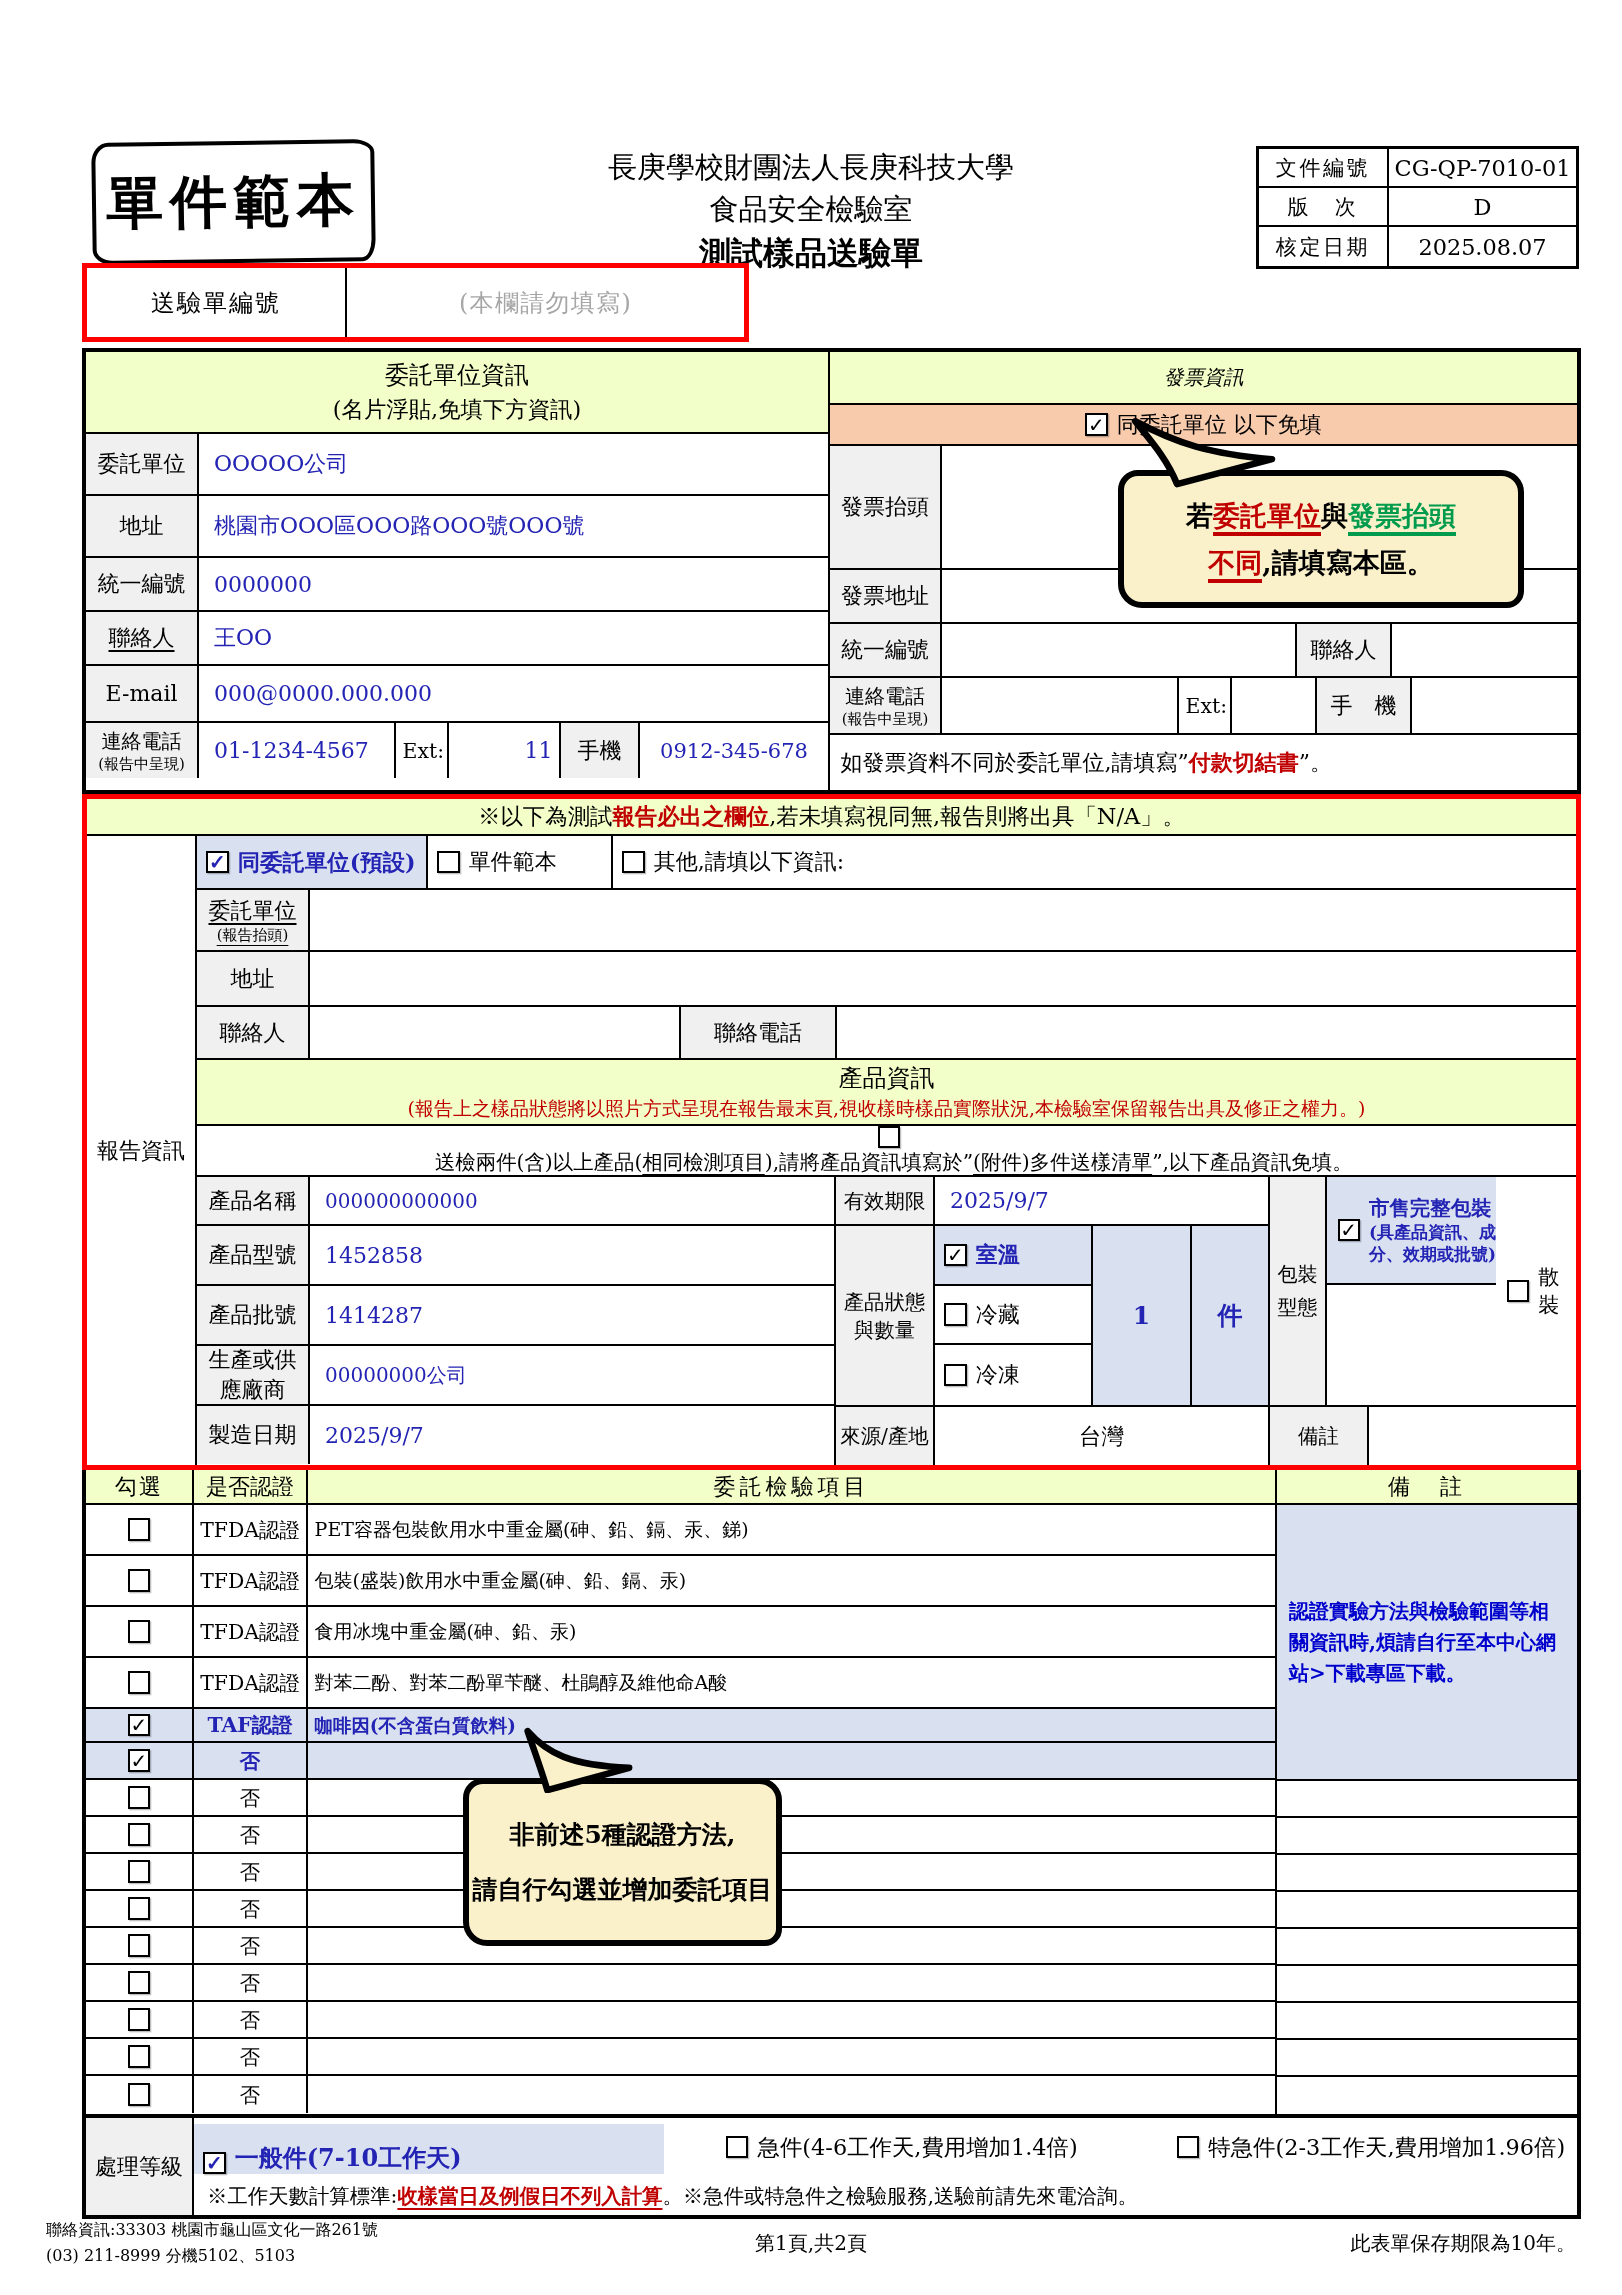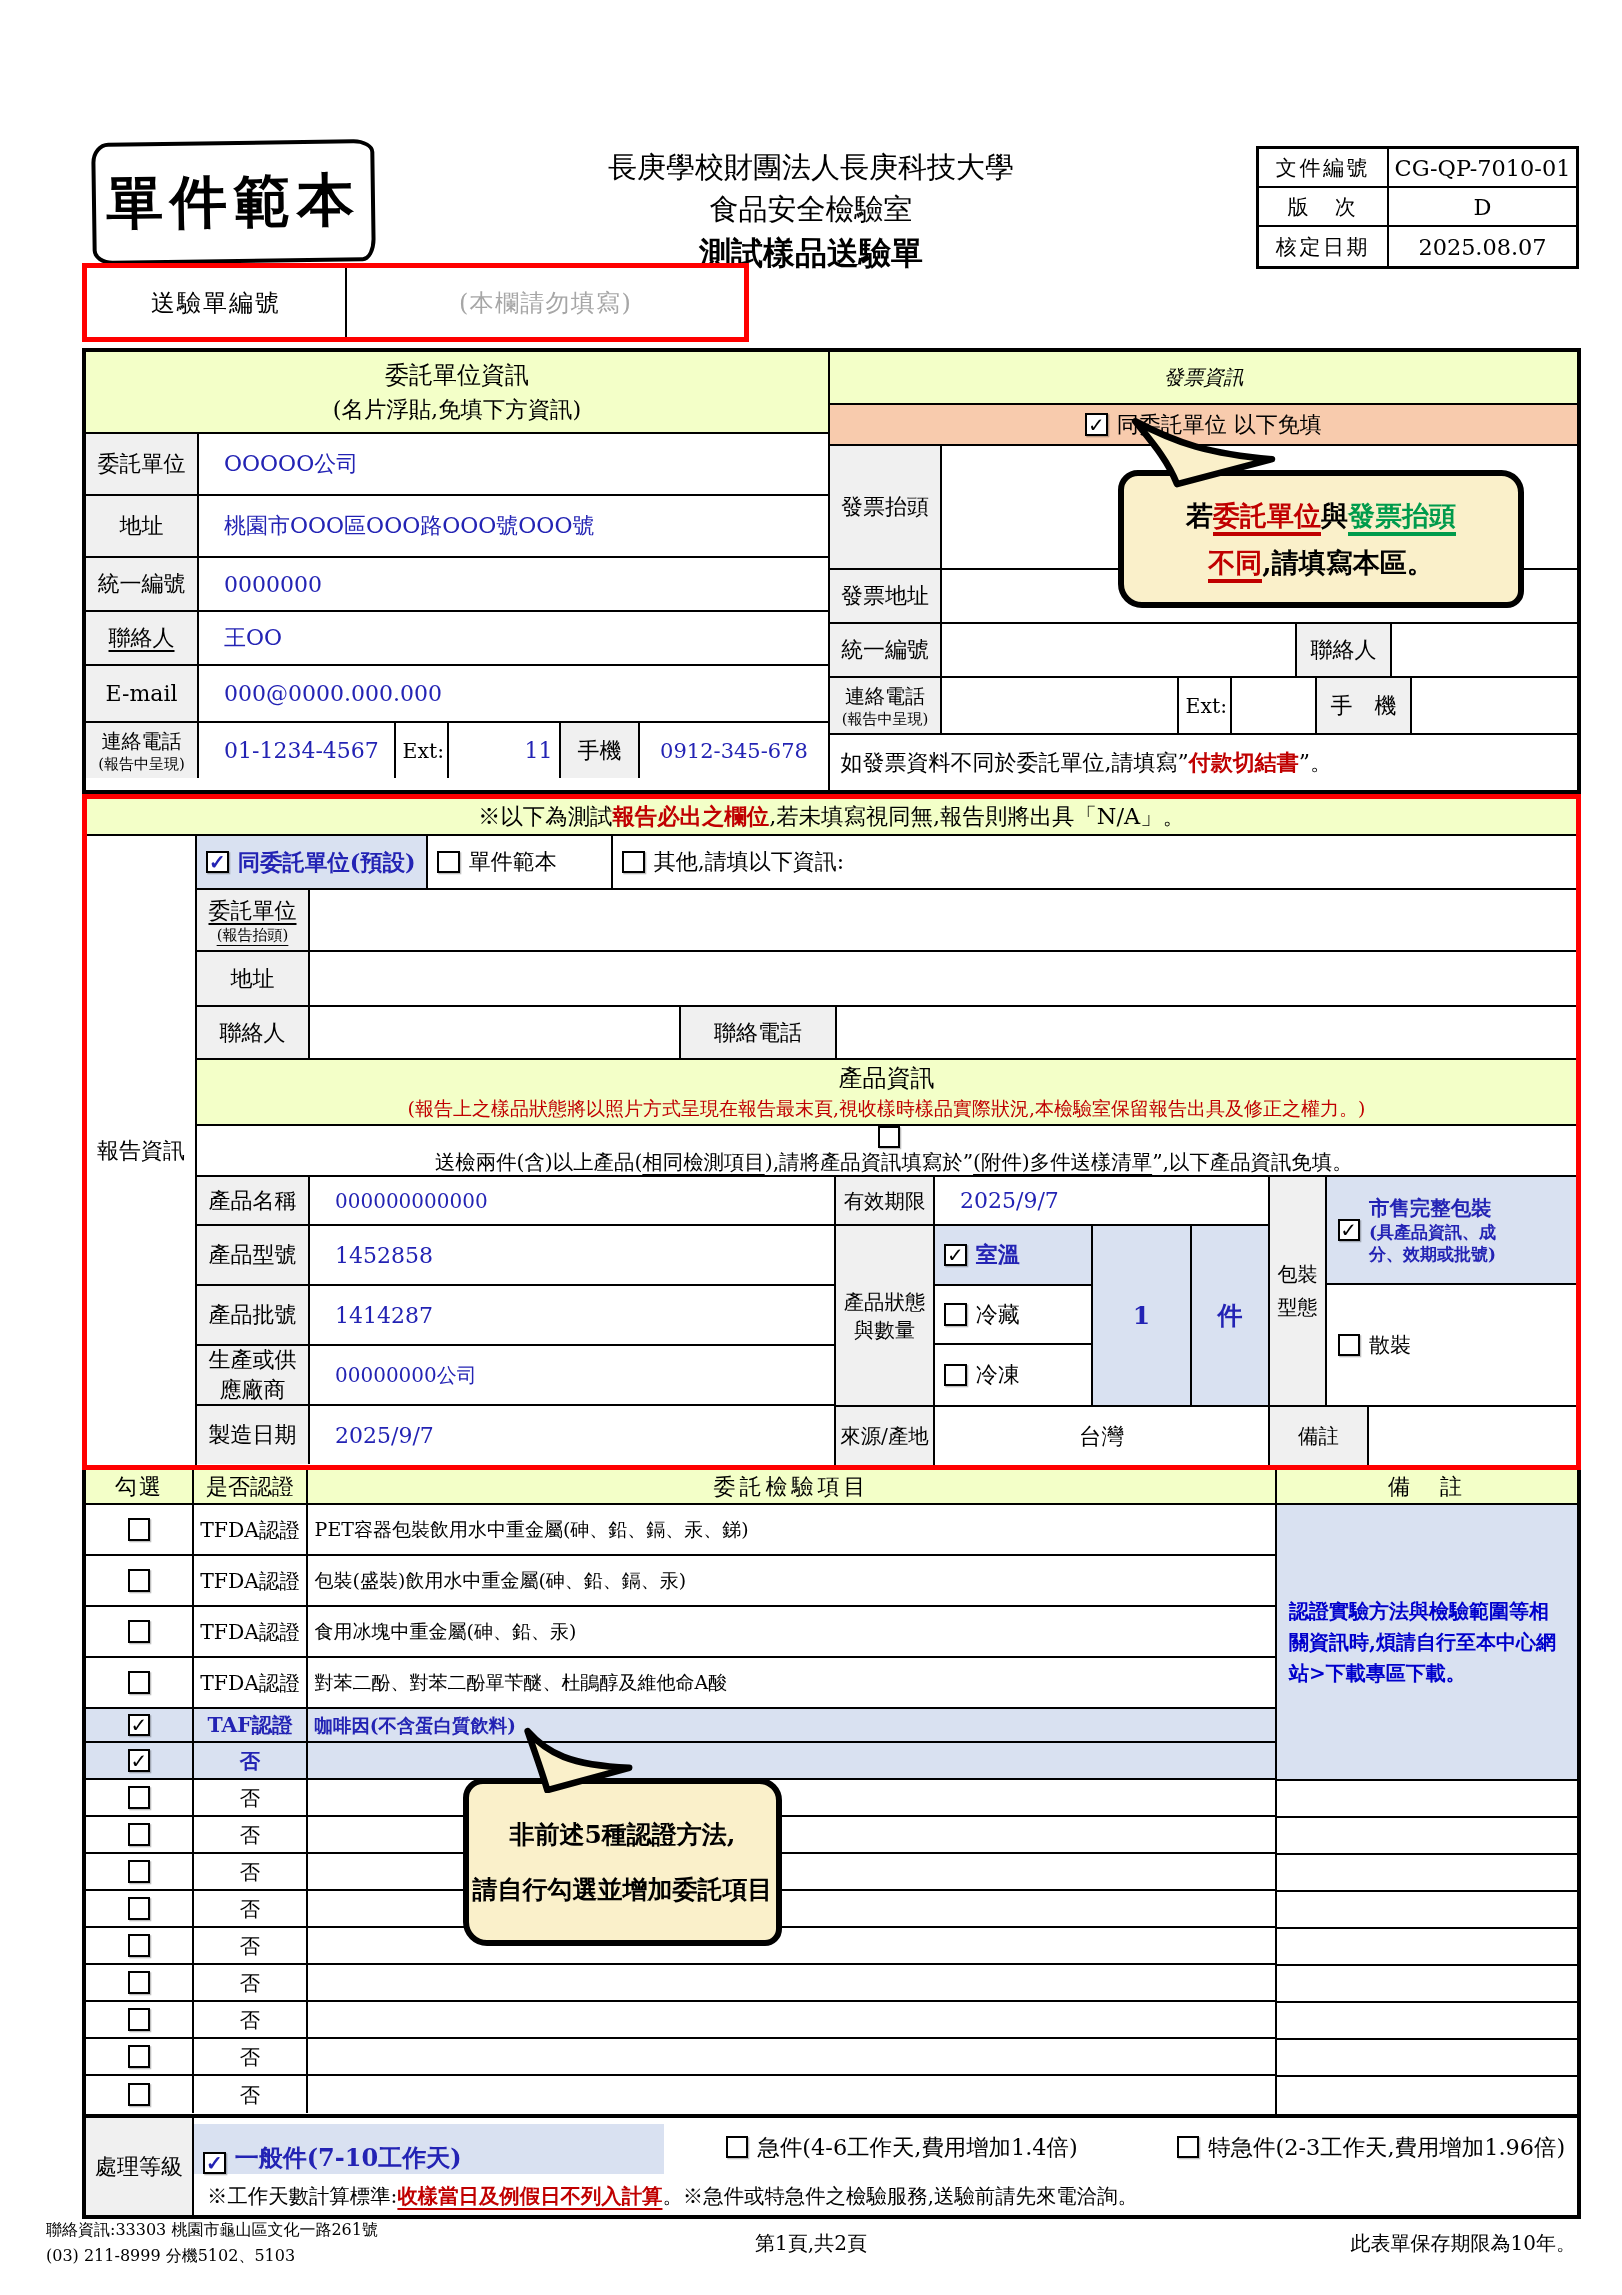--- a/index.html
+++ b/index.html
@@ -46,21 +46,21 @@
   .tg-right { flex:1; display:flex; flex-direction:column; }
   .tg-left .hdr { height:82px; border-bottom:2.6px solid #000; display:flex; flex-direction:column; align-items:center; justify-content:center; gap:2.6px; }
   .tg-left .hdr .h1 { font-size:24px; }
   .tg-left .hdr .h2 { font-size:22.4px; }
   .tg-right .hdr1 { height:53px; border-bottom:2px solid #000; display:flex; align-items:center; justify-content:center; font-size:20px;font-style:italic; }
   .tg-right .hdr2 { height:41px; border-bottom:2.6px solid #000; background:#F8CBAD; display:flex; align-items:center; justify-content:center; font-size:22px; }
   .frow { display:flex; border-bottom:2.6px solid #000; }
   .frow.last { border-bottom:none; }
   .flbl { width:113px; border-right:2.6px solid #000; display:flex; flex-direction:column; align-items:center; justify-content:center; font-size:22px; text-align:center; }
   .flbl .sub { font-size:15px; }
-  .fval { flex:1; display:flex; align-items:center; padding-left:25px; font-size:22px; color:#2323B4; }
+  .fval { flex:1; display:flex; align-items:center; padding-left:15px; font-size:22px; color:#2323B4; }
   .cellb { border-right:2px solid #000; display:flex; align-items:center; }
   
   .redsec { border:5.3px solid #FF0000; margin:0 -4px; }
   .noticebar { height:37px; background:#F3FFC8; border-bottom:2.6px solid #000; display:flex; align-items:center; justify-content:center; font-size:22.4px; }
   .redbody { display:flex; }
   .rb-label { width:110px; border-right:2.6px solid #000; display:flex; align-items:center; justify-content:center; font-size:22px; }
   .rb-content { flex:1; display:flex; flex-direction:column; }
   .optrow { height:54px; display:flex; border-bottom:2.6px solid #000; }
   .optrow .o1 { width:231px; background:#D9E1F1; border-right:2.6px solid #000; display:flex; align-items:center; padding-left:9.2px; font-size:22.4px; font-weight:bold; color:#2323B4; }
   .optrow .o2 { width:185px; border-right:2.6px solid #000; display:flex; align-items:center; padding-left:9.2px; font-size:22px; }
@@ -81,21 +81,21 @@
   .pm-bot { height:58px; display:flex; }
   .mlbl { width:99px; border-right:2.6px solid #000; display:flex; flex-direction:column; align-items:center; justify-content:center; font-size:20.4px; background:#F0F0F0; text-align:center; }
   .tempcol { width:158px; border-right:2.6px solid #000; display:flex; flex-direction:column; }
   .tcell { height:60px; border-bottom:2.6px solid #000; display:flex; align-items:center; padding-left:9.2px; font-size:22px; }
   .tcell:last-child { border-bottom:none; }
   .qtycol { width:99px; border-right:2.6px solid #000; background:#D9E1F1; display:flex; align-items:center; justify-content:center; font-size:25px; font-weight:bold; color:#2323B4; }
   .unitcol { flex:1; background:#D9E1F1; display:flex; align-items:center; justify-content:center; font-size:25px; font-weight:bold; color:#2323B4; }
   .pg-right { flex:1; display:flex; flex-direction:column; }
   .pr-top { height:230px; display:flex; border-bottom:2.6px solid #000; }
   .packlbl { width:57px; border-right:2.6px solid #000; background:#F0F0F0; display:flex; flex-direction:column; align-items:center; justify-content:center; gap:6.6px; font-size:20px; }
-  .pr-cells { flex:1; display:flex; flex-direction:column; }
+  .pr-cells { flex:1; display:flex; }
   .prc1 { height:108px; background:#D9E1F1; border-bottom:2.6px solid #000; display:flex; align-items:center; padding-left:10.5px; }
   .prc1 .txt { color:#2323B4; font-weight:bold; line-height:1.3; }
   .prc1 .txt .big { font-size:20.4px; }
   .prc1 .txt .small { font-size:17px; }
   .prc2 { flex:1; display:flex; align-items:center; padding-left:10.5px; font-size:21px; }
   .pr-bot { height:58px; display:flex; }
   
   .ctable { display:flex; }
   .cleft { flex:1; display:flex; flex-direction:column; }
   .chead { display:flex; height:35px; background:#F3FFC8; border-bottom:2.6px solid #000; font-size:22px; }

